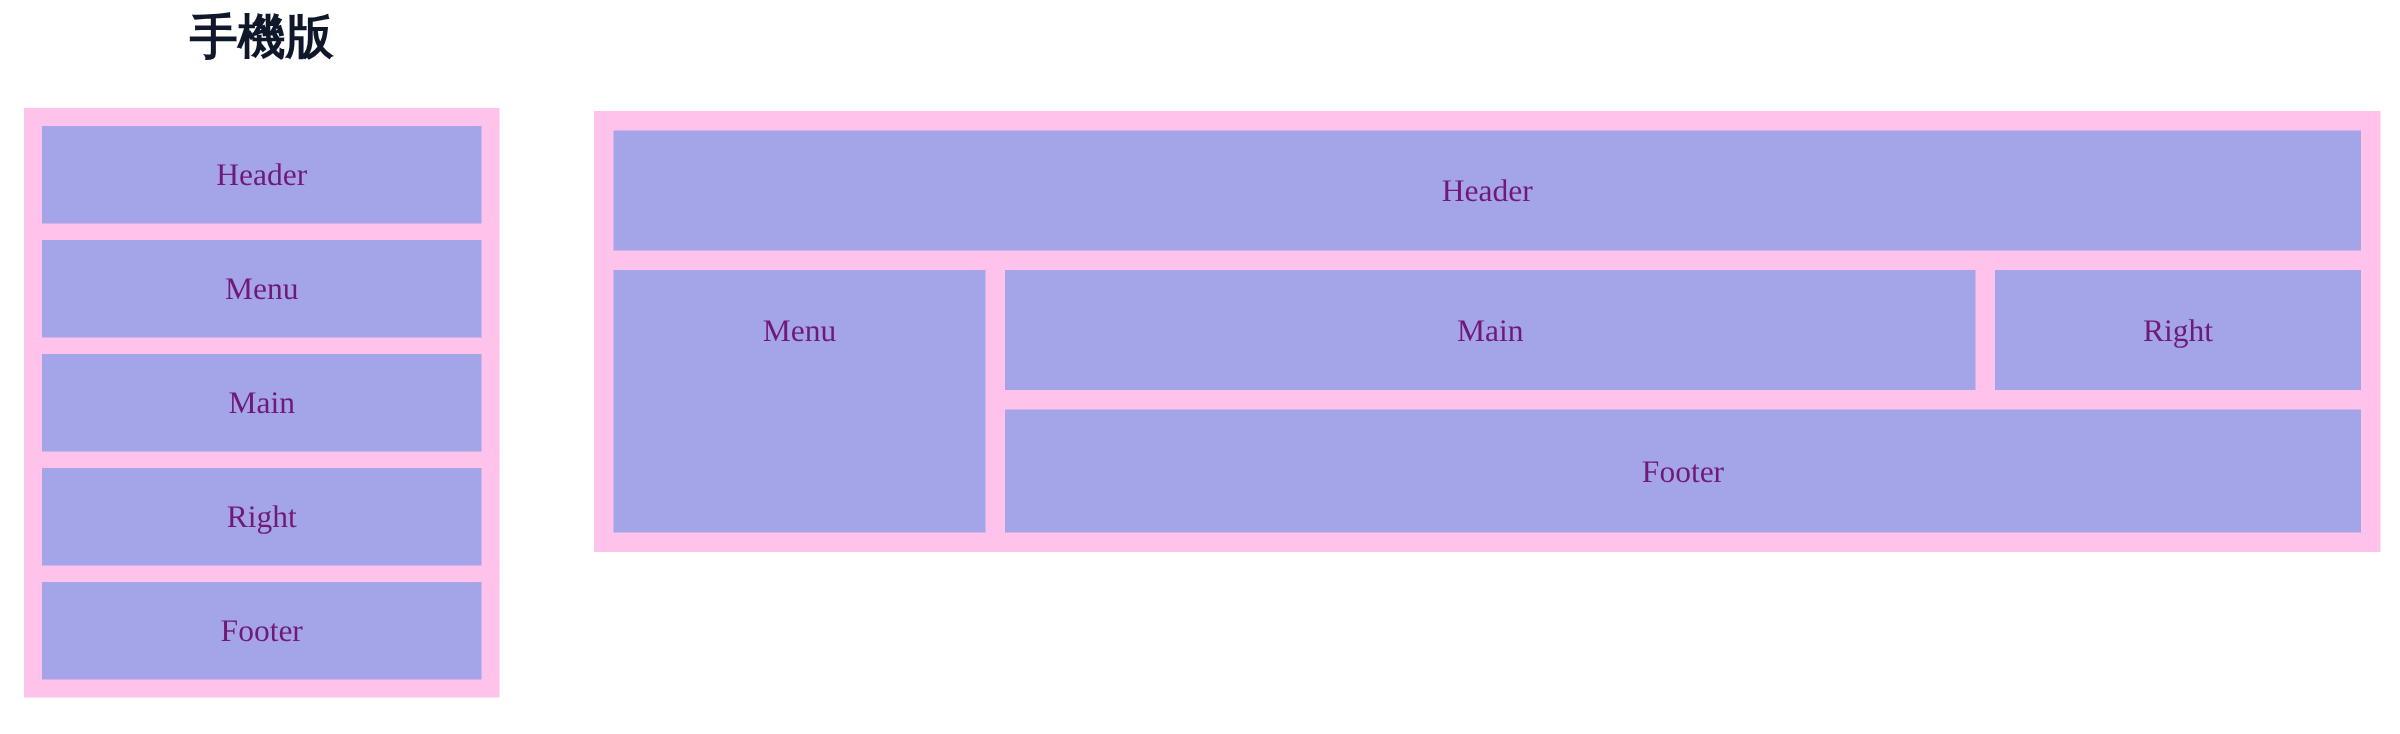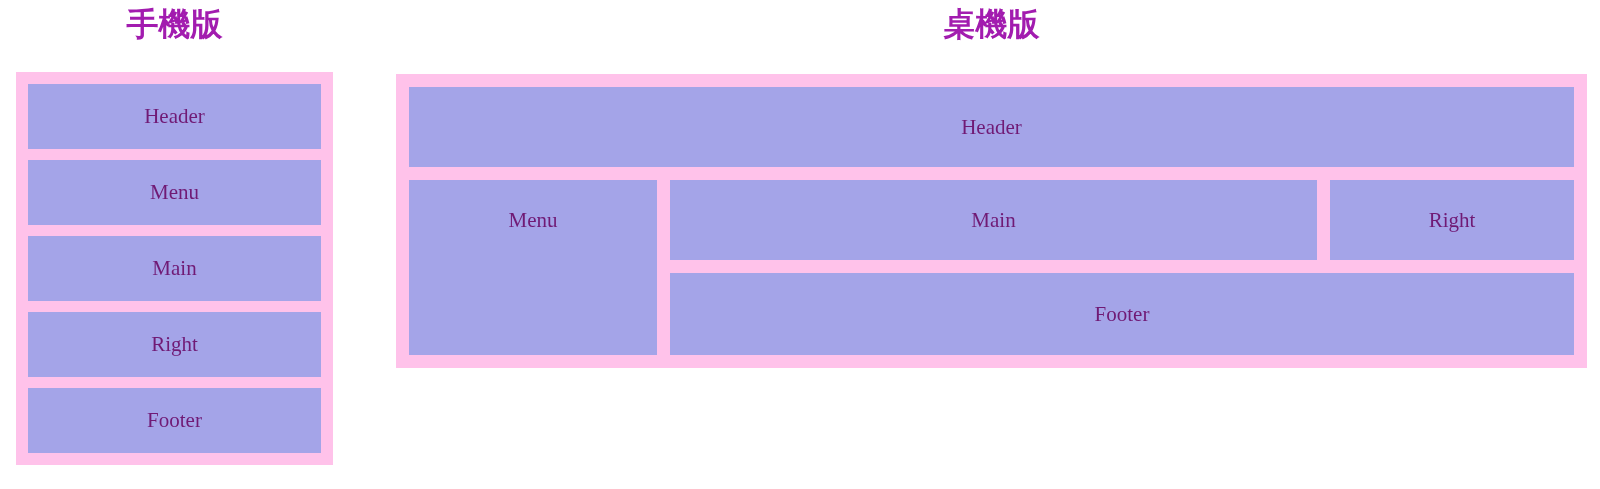--- a/index.html
+++ b/index.html
@@ -18,21 +18,21 @@
     background: #ffffff;
   }
   .panel-title {
     position: absolute;
     top: 2px;
     text-align: center;
     font-family: "Liberation Sans", "DejaVu Sans", sans-serif;
     font-weight: bold;
     font-size: 32px;
     line-height: 44px;
-    color: #a21caf;
+    color: #0f172a;
   }
   .mobile-title  { left: 16px;  width: 317px; }
   .desktop-title { left: 396px; width: 1191px; }
 
   .layout-container {
     position: absolute;
     background: #ffc2ea;
     box-sizing: border-box;
   }
   .mobile-container {
@@ -91,21 +91,20 @@
   <div class="panel-title mobile-title">手機版</div>
 
   <div class="layout-container mobile-container">
     <div class="box">Header</div>
     <div class="box">Menu</div>
     <div class="box">Main</div>
     <div class="box">Right</div>
     <div class="box">Footer</div>
   </div>
 
-  <div class="panel-title desktop-title">桌機版</div>
 
   <div class="layout-container desktop-container">
     <div class="box d-header">Header</div>
     <div class="box d-menu">
       <span class="menu-label">Menu</span>
     </div>
     <div class="box d-main">Main</div>
     <div class="box d-right">Right</div>
     <div class="box d-footer">Footer</div>
   </div>

